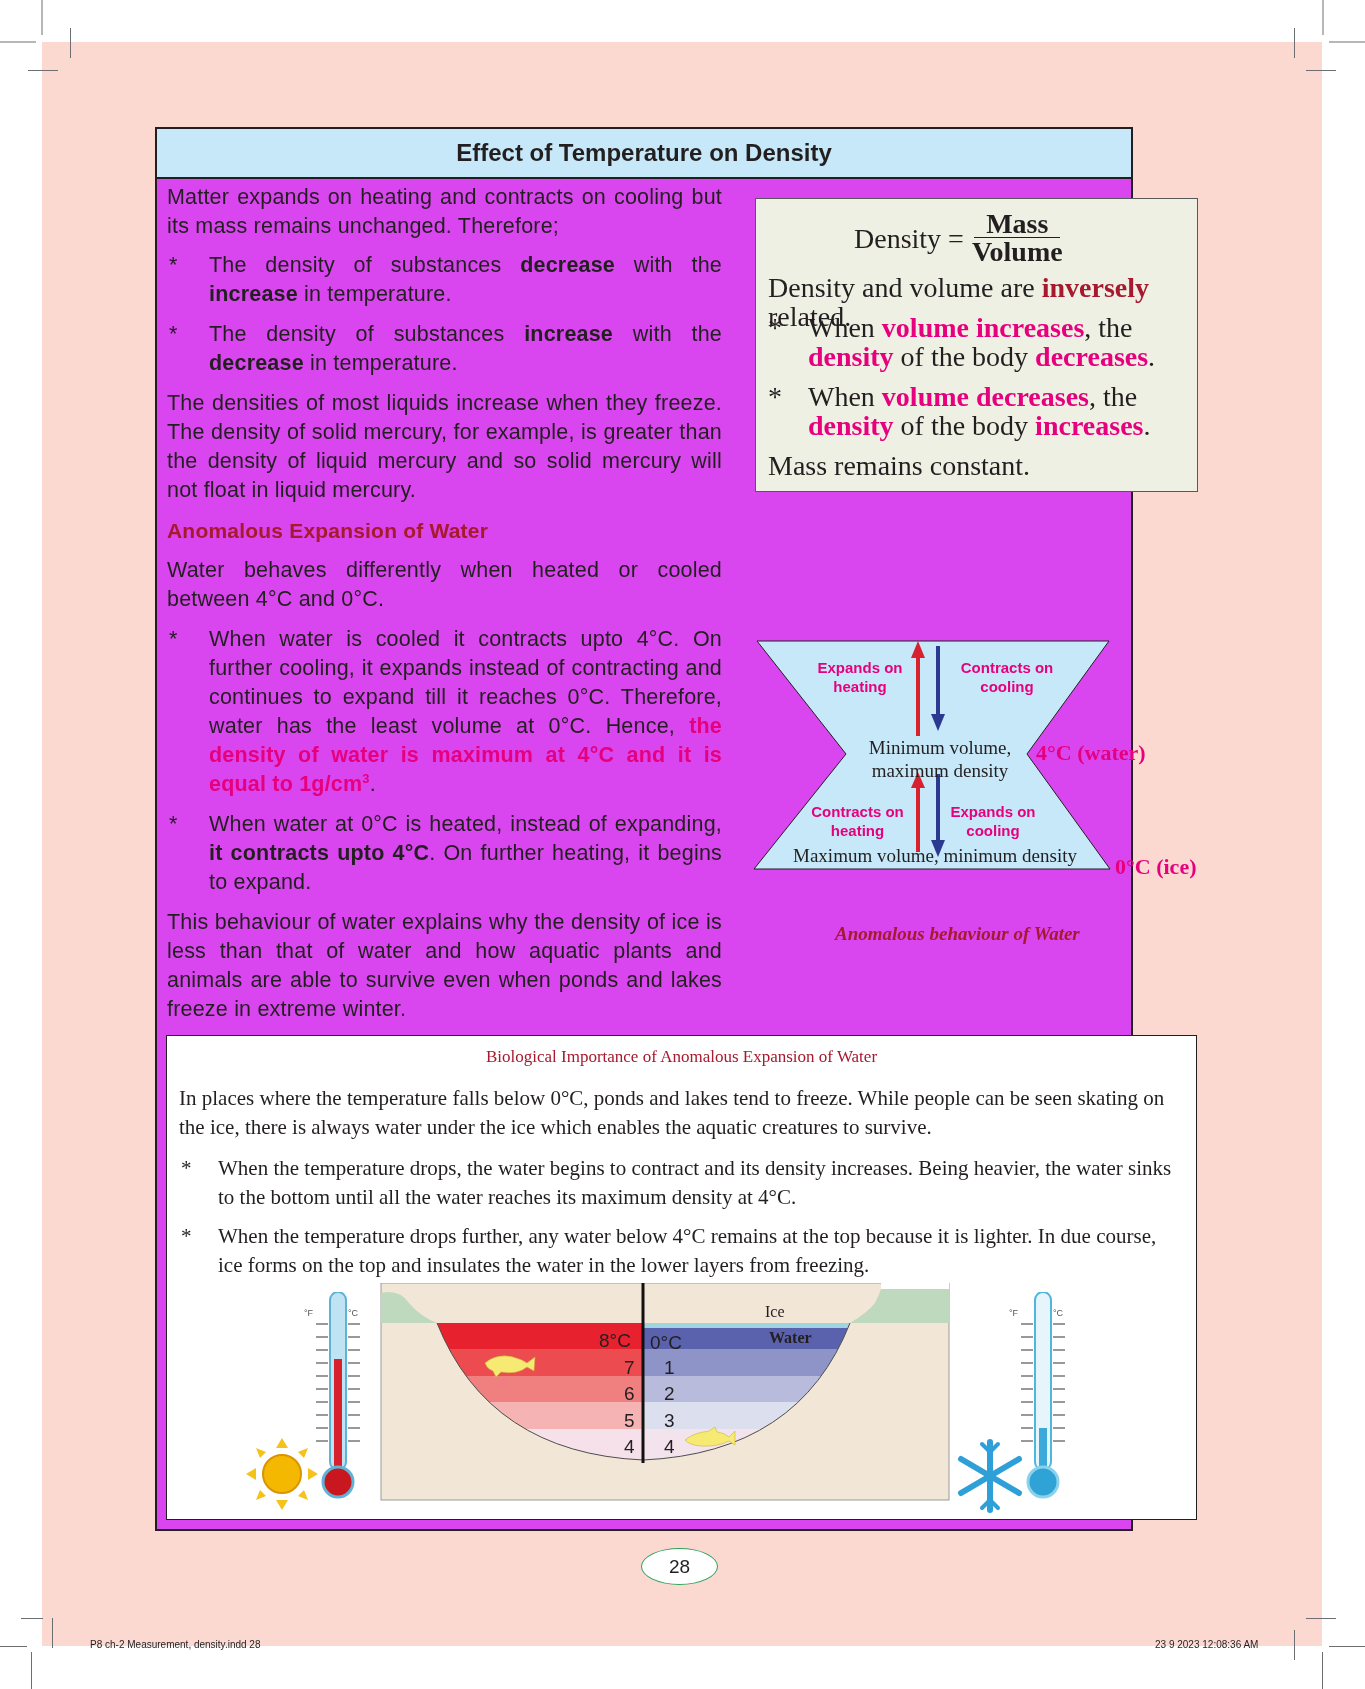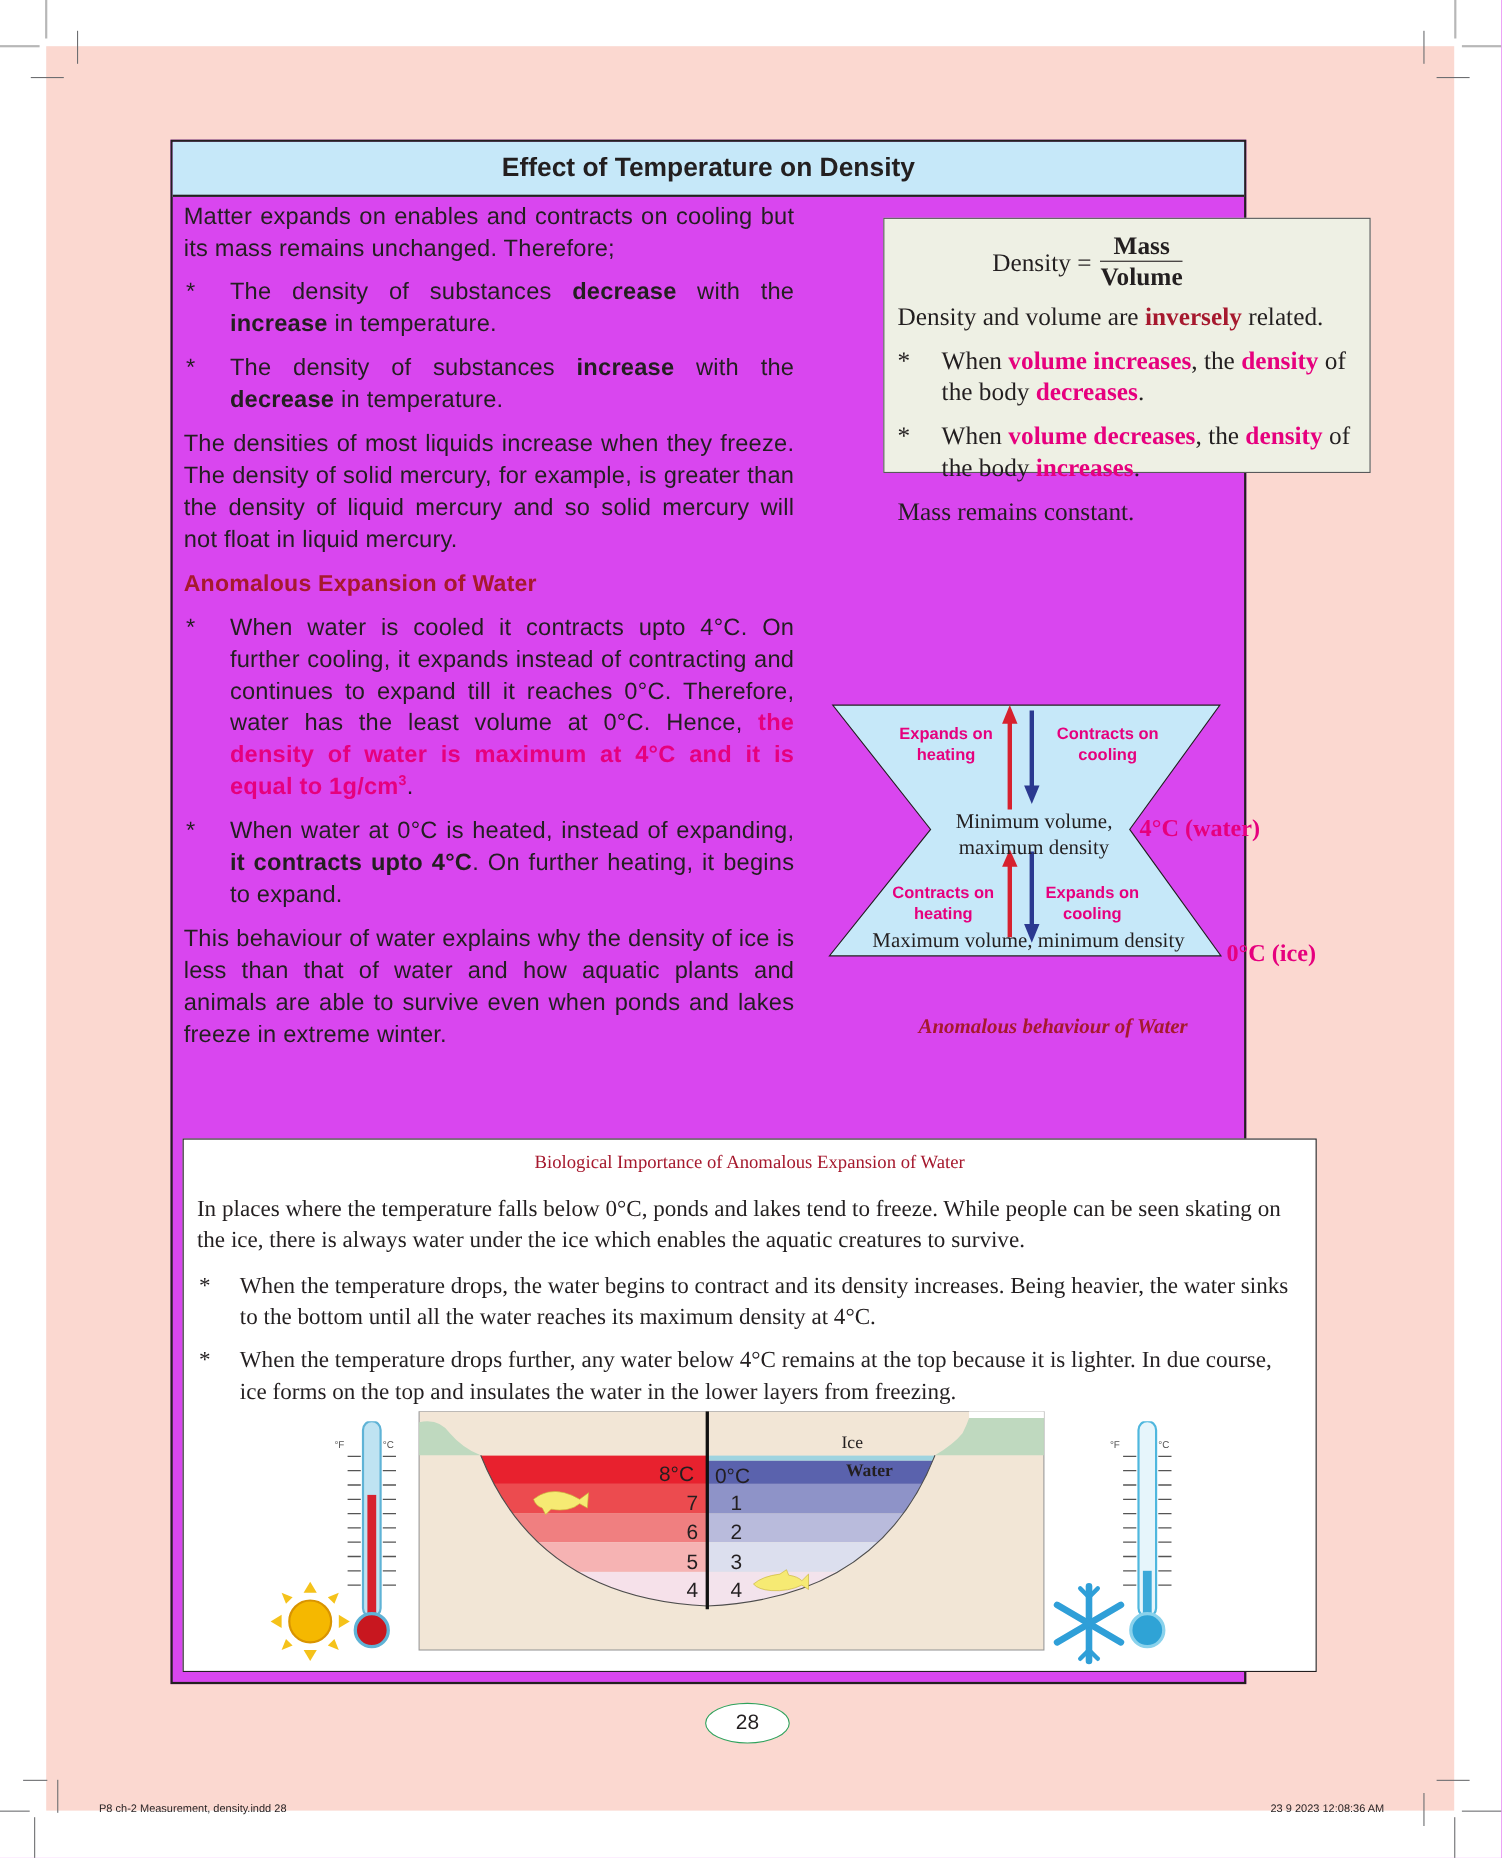--- a/index.html
+++ b/index.html
@@ -34,25 +34,24 @@
   }
   .col-text p { margin: 0; }
   .bullet { position: relative; padding-left: 42px; }
   .bullet .star { position: absolute; left: 2px; top: 0; }
   .bold { font-weight: bold; }
   .magenta { color: #e6007e; font-weight: bold; }
   .heading-red { color: #a6192e; font-weight: bold; font-size: 21px; }
   sup { font-size: 0.6em; line-height: 0; vertical-align: super; }
 
   .formula-box {
-    position: absolute; left: 755px; top: 198px; width: 443px; height: 232px;
+    position: absolute; left: 755px; top: 198px; width: 443px; height: 294px;
     background: #eef0e4; border: 1.5px solid #58595b; box-sizing: border-box;
-    font-family: "Liberation Serif", serif; font-size: 23px; line-height: 29px;
+    font-family: "Liberation Serif", serif; font-size: 28px; line-height: 29px;
     padding: 0 12px;
-    margin-left: 48px;
   }
   .formula { position: absolute; left: 98px; top: 12px; display: flex; align-items: center; }
   .formula .lhs { margin-right: 8px; }
   .frac { display: inline-flex; flex-direction: column; align-items: center; font-weight: bold; }
   .frac .num { border-bottom: 1.5px solid #231f20; padding: 0 12px 0 12px; line-height: 26px; }
   .frac .den { line-height: 28px; text-align: center; }
   .fb-line { position: absolute; left: 12px; right: 10px; }
   .fb-bullet { position: absolute; left: 12px; right: 10px; padding-left: 40px; }
   .fb-bullet .star { position: absolute; left: 0; }
   .fb-magenta { color: #e6007e; font-weight: bold; }
@@ -125,31 +124,32 @@
 <div class="crop" style="left:1294px;top:1630px;width:1px;height:30px;"></div>
 <div class="crop" style="left:1306px;top:1618px;width:30px;height:1px;"></div>
 <div class="crop" style="left:1329px;top:1646px;width:36px;height:1px;"></div>
 <div class="crop" style="left:1322px;top:1652px;width:1px;height:37px;"></div>
 
 <div class="main-box">
   <div class="main-header">Effect of Temperature on Density</div>
 </div>
 
 <div class="col-text" style="top:183px;">
-  <p>Matter expands on enables and contracts on cooling but its mass remains unchanged. Therefore;</p>
+  <p>Matter expands on heating and contracts on cooling but its mass remains unchanged. Therefore;</p>
   <div class="bullet" style="margin-top:10px;">
     <span class="star">*</span>
     <span>The density of substances </span><span class="bold">decrease</span><span> with the </span><span class="bold">increase</span><span> in temperature.</span>
   </div>
   <div class="bullet" style="margin-top:11px;">
     <span class="star">*</span>
     <span>The density of substances </span><span class="bold">increase</span><span> with the </span><span class="bold">decrease</span><span> in temperature.</span>
   </div>
   <p style="margin-top:11px;">The densities of most liquids increase when they freeze. The density of solid mercury, for example, is greater than the density of liquid mercury and so solid mercury will not float in liquid mercury.</p>
   <p class="heading-red" style="margin-top:11px;">Anomalous Expansion of Water</p>
+  <p style="margin-top:11px;">Water behaves differently when heated or cooled between 4°C and 0°C.</p>
   <div class="bullet" style="margin-top:11px;">
     <span class="star">*</span>
     <span>When water is cooled it contracts upto 4°C. On further cooling, it expands instead of contracting and continues to expand till it reaches 0°C. Therefore, water has the least volume at 0°C. Hence, </span><span class="magenta"><span>the density of water is maximum at 4°C and it is equal to 1g/cm</span><sup>3</sup></span><span>.</span>
   </div>
   <div class="bullet" style="margin-top:11px;">
     <span class="star">*</span>
     <span>When water at 0°C is heated, instead of expanding, </span><span class="bold">it contracts upto 4°C</span><span>. On further heating, it begins to expand.</span>
   </div>
   <p style="margin-top:11px;">This behaviour of water explains why the density of ice is less than that of water and how aquatic plants and animals are able to survive even when ponds and lakes freeze in extreme winter.</p>
 </div>

